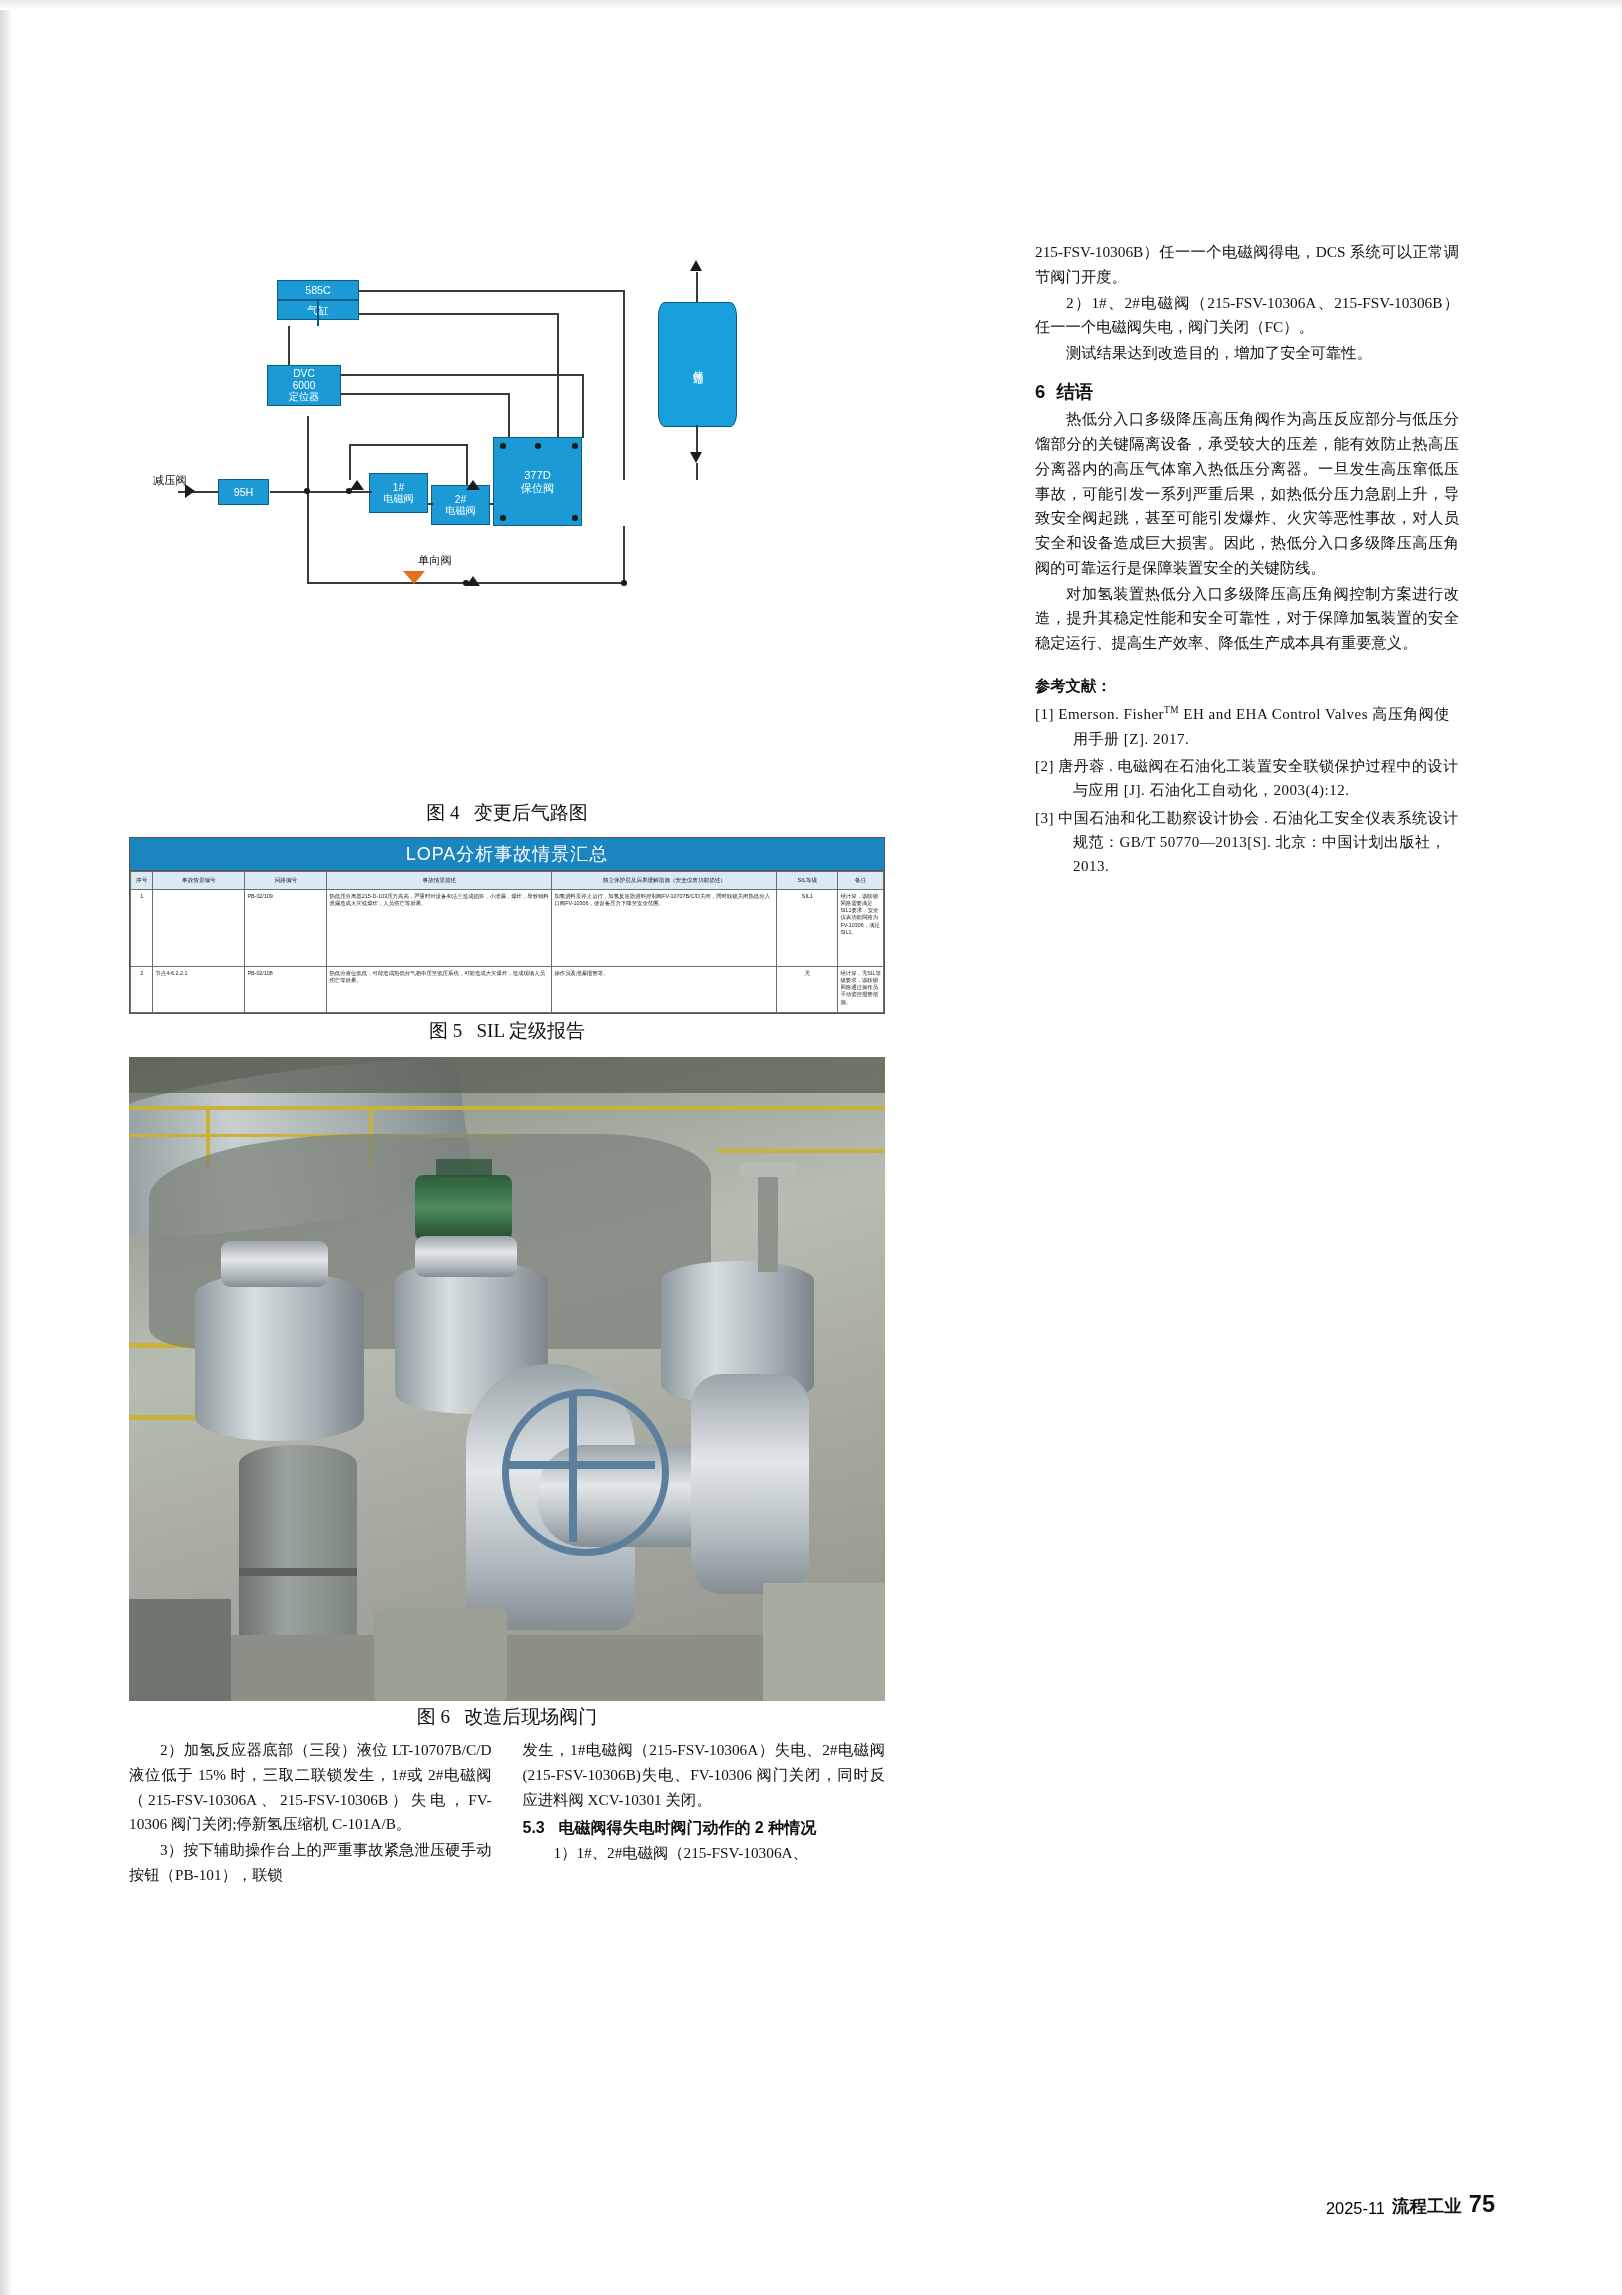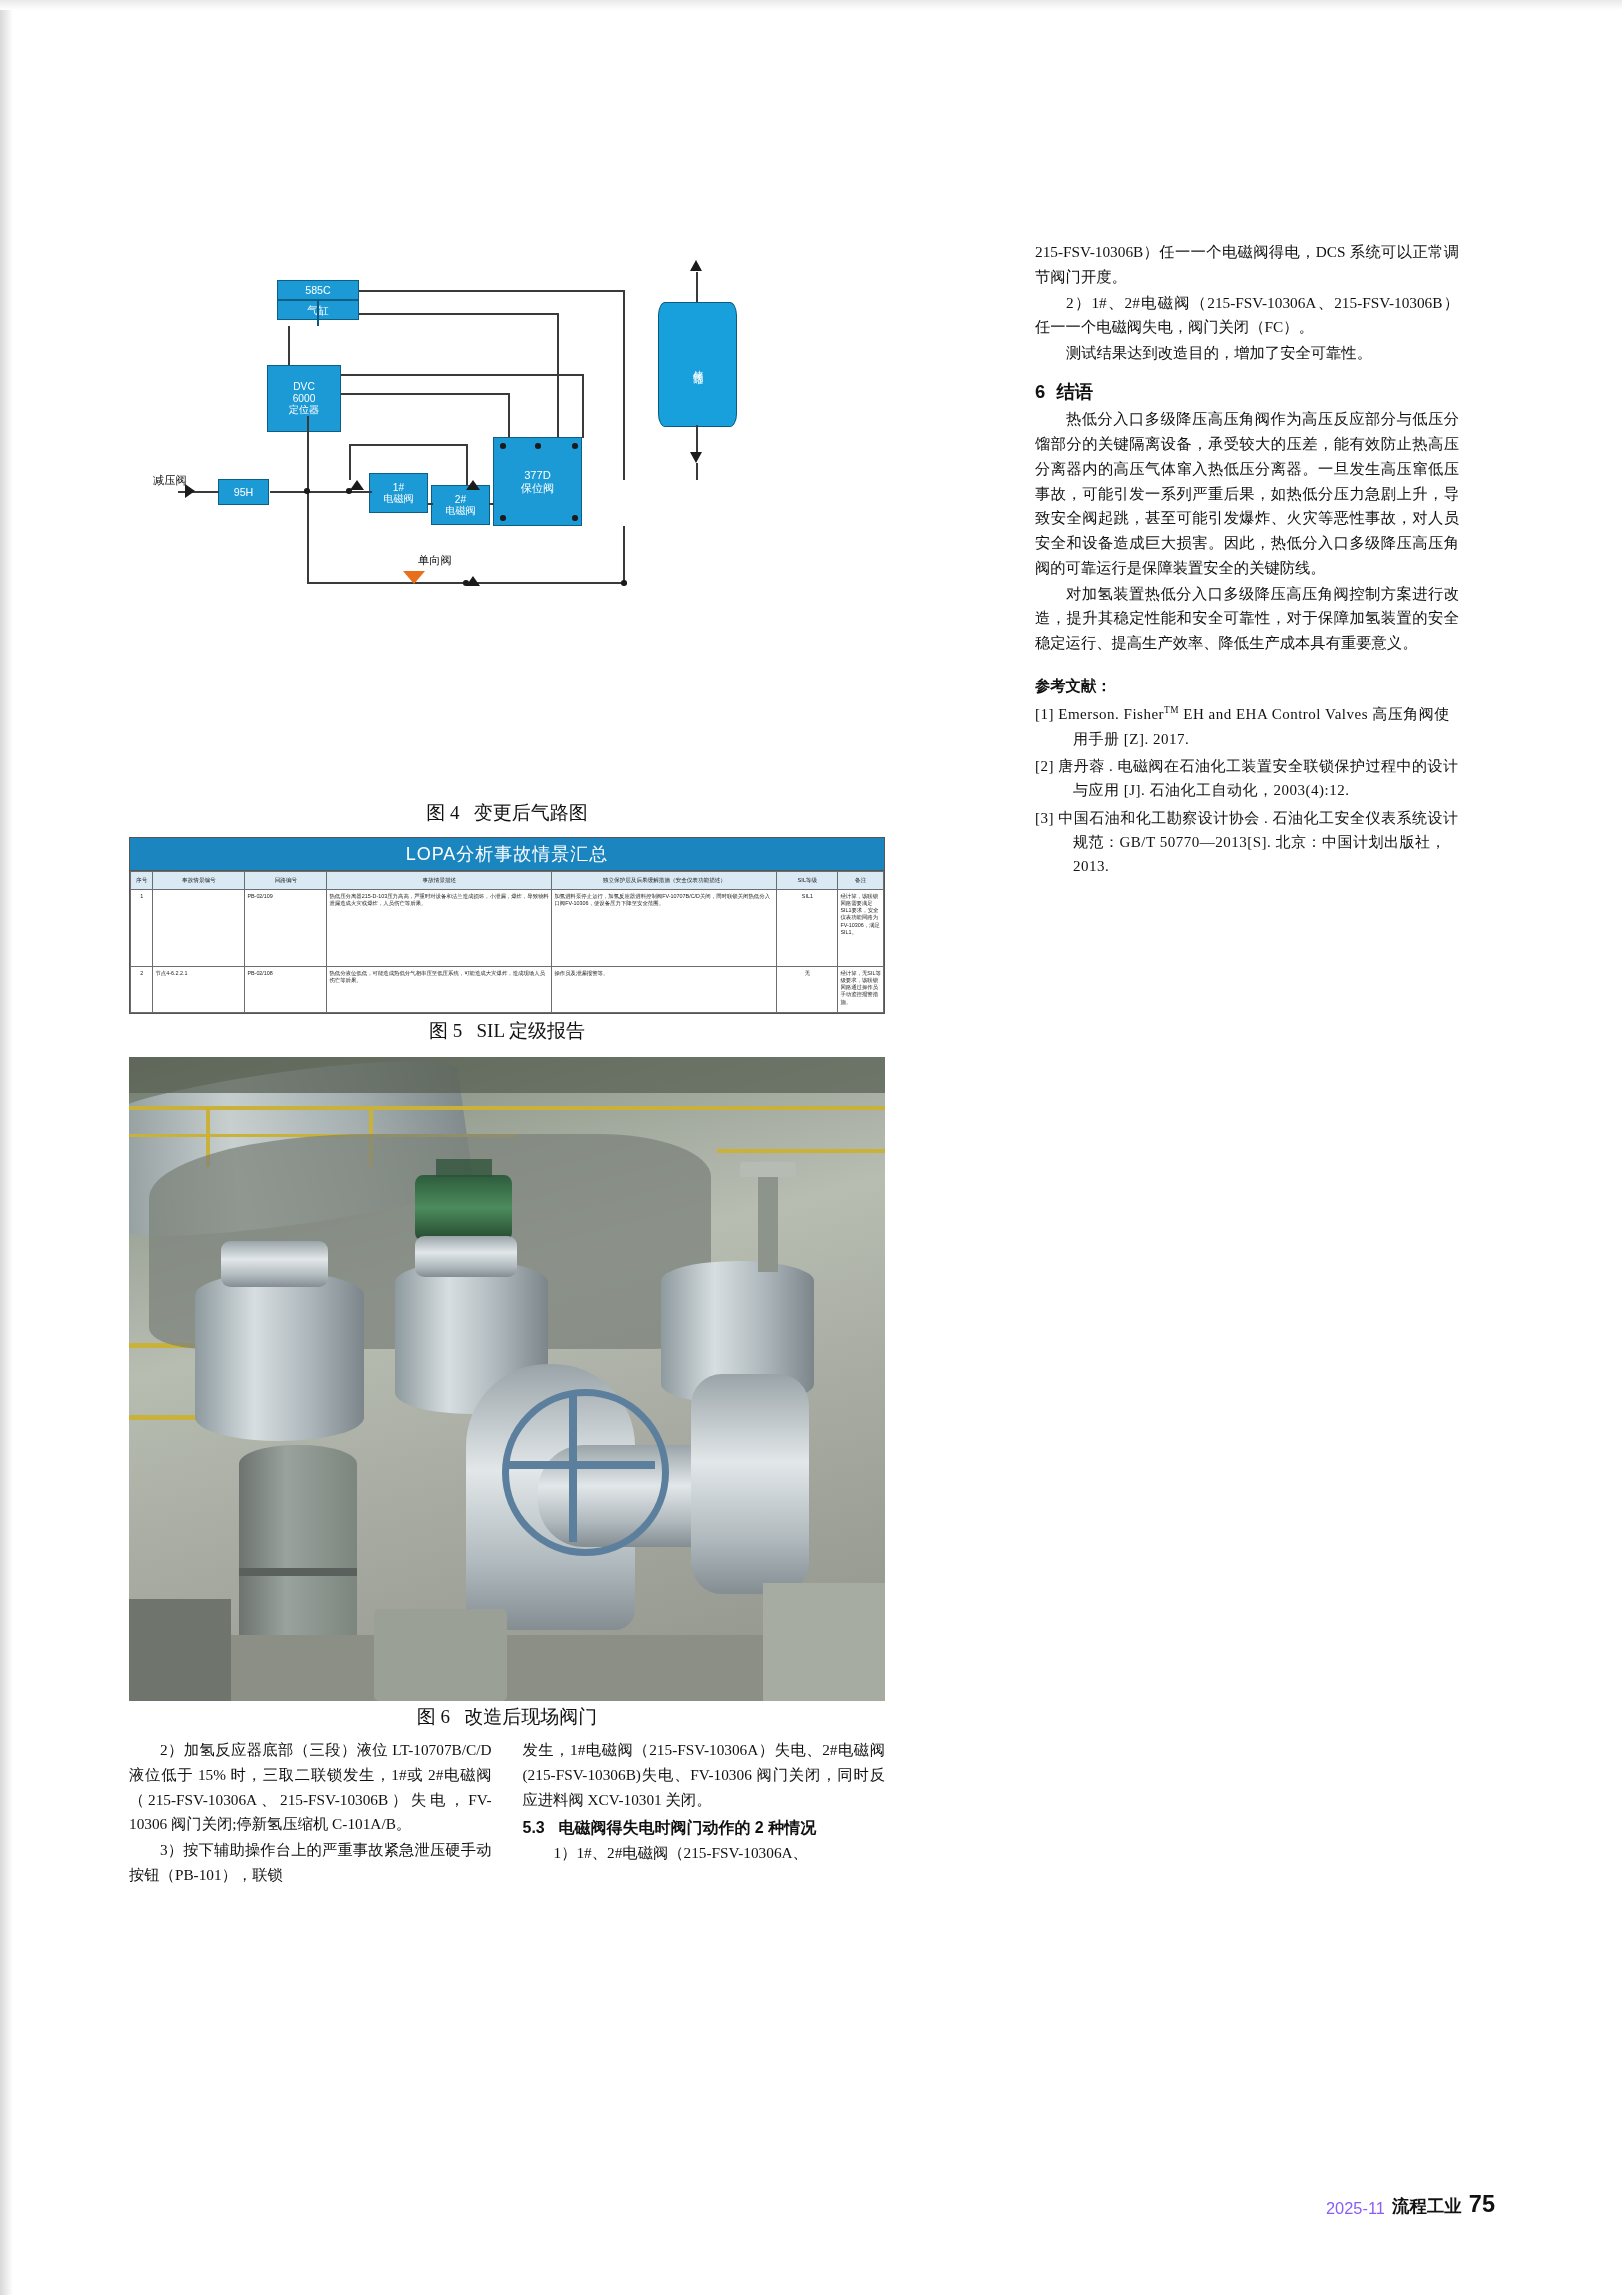--- a/index.html
+++ b/index.html
@@ -272,21 +272,21 @@
     letter-spacing:0.5px;
   }
   sup { font-size:.62em; }
 
   
   .footer {
     position:absolute; right:128px; bottom:77px;
     display:flex; align-items:flex-end; gap:7.2px;
     font-family:"Liberation Sans", sans-serif;
   }
-  .footer .issue { font-size:16.4px; color:#8b5cf6;margin-left:8px; }
+  .footer .issue { font-size:16.4px; color:#000000;margin-left:8px; }
   .footer .mag { font-size:17.4px; font-weight:bold; color:#111; }
   .footer .pg { font-size:23.5px; font-weight:bold; color:#111; }
 </style>
 </head>
 <body>
 
 <div class="page">
 
   <div class="col-left">
 
@@ -303,21 +303,21 @@
       <div class="dg-line dg-v" style="left:567px; top:223px; height:17.4px;"></div>
 
       <div class="dg-box" style="left:148px; top:40px; width:82px; height:20.4px;">
         <span>585C</span>
       </div>
       <div class="dg-box" style="left:148px; top:60px; width:82px; height:20px;">
         <span>气缸</span>
       </div>
       <div class="dg-line dg-v" style="left:188px; top:60px; height:25.6px; background:#0b5b80;"></div>
 
-      <div class="dg-box" style="left:138px; top:125px; width:74px; height:67px; font-size:10.2px;">
+      <div class="dg-box" style="left:138px; top:125px; width:74px; height:41px; font-size:10.2px;">
         <span>DVC</span>
         <span>6000</span>
         <span>定位器</span>
       </div>
 
       <div class="dg-label" style="left:24px; top:233px;">减压阀</div>
       <div class="dg-box" style="left:89px; top:239px; width:51px; height:25.6px;">
         <span>95H</span>
       </div>
       <div class="dg-line dg-h" style="left:49px; top:251px; width:41px;"></div>

